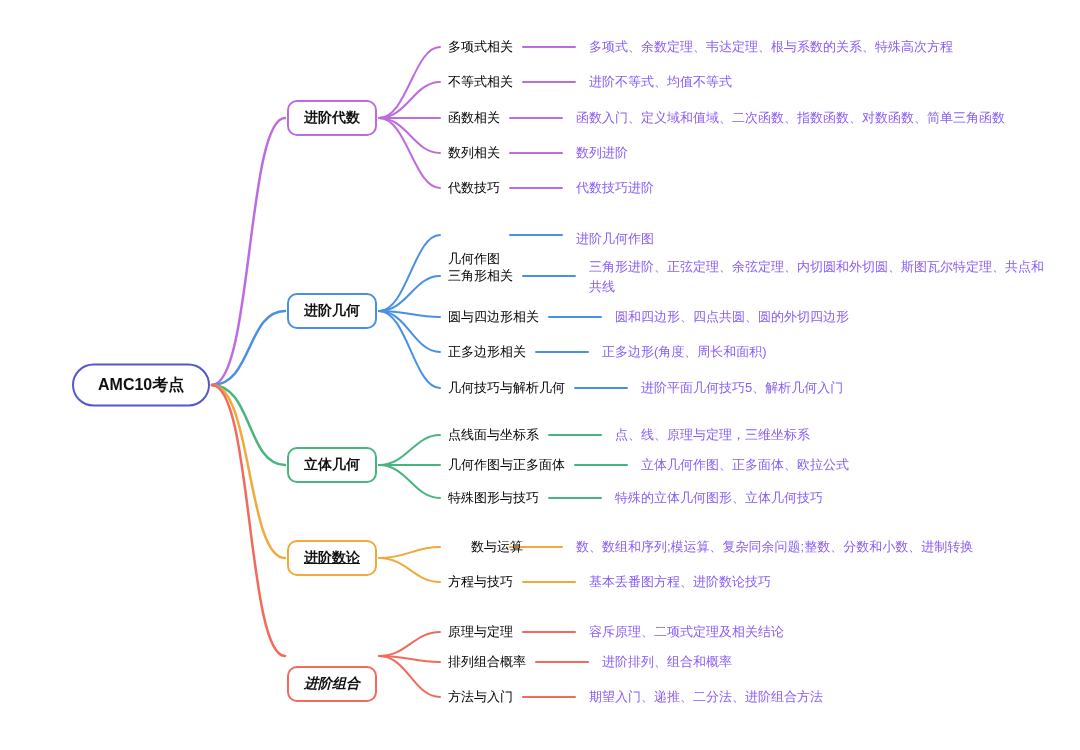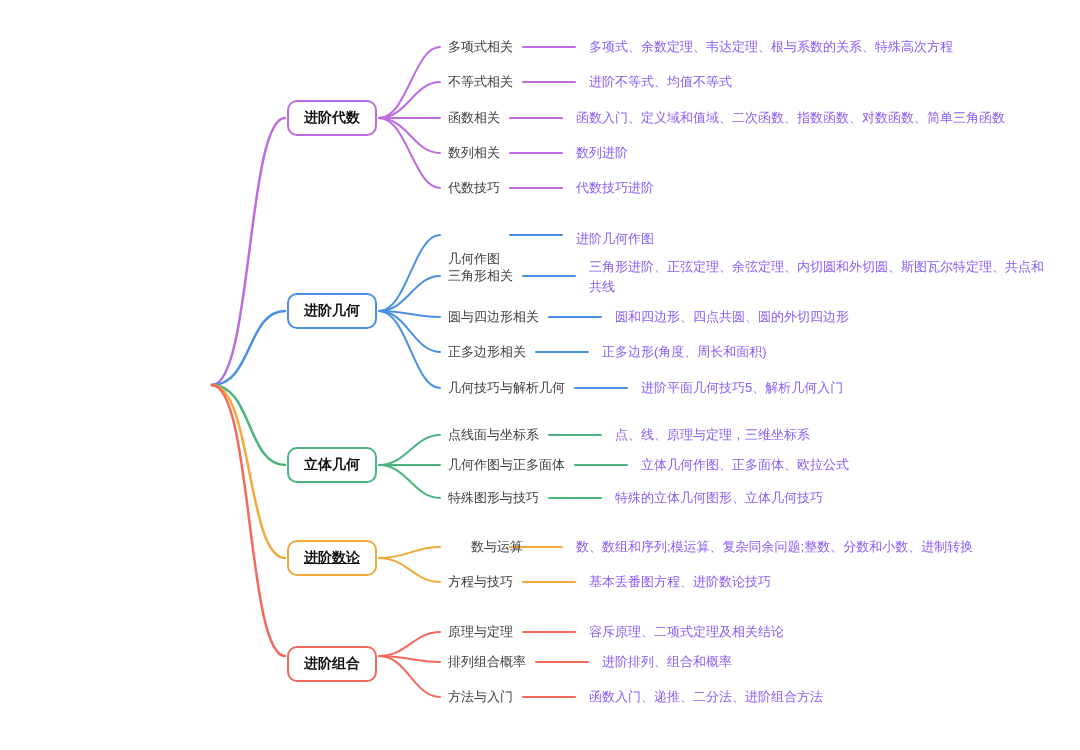--- a/index.html
+++ b/index.html
@@ -45,21 +45,21 @@
     font-size: 14px;
     font-weight: bold;
     color: #111111;
     white-space: nowrap;
     z-index: 3;
   }
   .sub-label {
     position: absolute;
     transform: translateY(-50%);
     font-size: 13px;
-    color: #404040;
+    color: #000000;
     white-space: nowrap;
     z-index: 2;
   }
   .leaf-text {
     position: absolute;
     transform: translateY(-50%);
     font-size: 13px;
     color: #8b5cf6;
     max-width: 462px;
     line-height: 1.5;
@@ -106,20 +106,23 @@
       <path d="M 379 558 C 407 558, 414 582, 440 582" stroke="#f2a93c" stroke-width="2" fill="none" stroke-linecap="round"></path>
       <path d="M 523 582 L 575 582" stroke="#f2a93c" stroke-width="2" fill="none" stroke-linecap="round"></path>
       <path d="M 212 385 C 252 385, 247 656, 285 656" stroke="#f26a5c" stroke-width="2.5" fill="none" stroke-linecap="round"></path>
       <path d="M 379 656 C 407 656, 414 632, 440 632" stroke="#f26a5c" stroke-width="2" fill="none" stroke-linecap="round"></path>
       <path d="M 523 632 L 575 632" stroke="#f26a5c" stroke-width="2" fill="none" stroke-linecap="round"></path>
       <path d="M 379 656 C 407 656, 414 662, 440 662" stroke="#f26a5c" stroke-width="2" fill="none" stroke-linecap="round"></path>
       <path d="M 536 662 L 588 662" stroke="#f26a5c" stroke-width="2" fill="none" stroke-linecap="round"></path>
       <path d="M 379 656 C 407 656, 414 697, 440 697" stroke="#f26a5c" stroke-width="2" fill="none" stroke-linecap="round"></path>
       <path d="M 523 697 L 575 697" stroke="#f26a5c" stroke-width="2" fill="none" stroke-linecap="round"></path>
     </svg>
+  <div id="root-node" class="root-box" style="left: 72px; top: 385px; border-color: rgb(84, 87, 208);">
+    <span>AMC10考点</span>
+  </div>
 
 <div class="branch-box" style="left: 287px; top: 118px; border-color: rgb(189, 108, 224);"><span>进阶代数</span></div>
     <div class="sub-label" style="left: 448px; top: 47px;">多项式相关</div>
     <div class="leaf-text" style="left: 589px; top: 47px;">多项式、余数定理、韦达定理、根与系数的关系、特殊高次方程</div>
     <div class="sub-label" style="left: 448px; top: 82px;">不等式相关</div>
     <div class="leaf-text" style="left: 589px; top: 82px;">进阶不等式、均值不等式</div>
     <div class="sub-label" style="left: 448px; top: 118px;">函数相关</div>
     <div class="leaf-text" style="left: 576px; top: 118px;">函数入门、定义域和值域、二次函数、指数函数、对数函数、简单三角函数</div>
     <div class="sub-label" style="left: 448px; top: 153px;">数列相关</div>
     <div class="leaf-text" style="left: 576px; top: 153px;">数列进阶</div>
@@ -141,20 +144,20 @@
     <div class="leaf-text" style="left: 615px; top: 435px;">点、线、原理与定理，三维坐标系</div>
     <div class="sub-label" style="left: 448px; top: 465px;">几何作图与正多面体</div>
     <div class="leaf-text" style="left: 641px; top: 465px;">立体几何作图、正多面体、欧拉公式</div>
     <div class="sub-label" style="left: 448px; top: 498px;">特殊图形与技巧</div>
     <div class="leaf-text" style="left: 615px; top: 498px;">特殊的立体几何图形、立体几何技巧</div>
     <div class="branch-box" style="left: 287px; top: 558px; border-color: rgb(242, 169, 60); text-decoration: underline;"><span>进阶数论</span></div>
     <div class="sub-label" style="left: 471px; top: 547px;">数与运算</div>
     <div class="leaf-text" style="left: 576px; top: 547px;">数、数组和序列;模运算、复杂同余问题;整数、分数和小数、进制转换</div>
     <div class="sub-label" style="left: 448px; top: 582px;">方程与技巧</div>
     <div class="leaf-text" style="left: 589px; top: 582px;">基本丢番图方程、进阶数论技巧</div>
-    <div class="branch-box" style="left: 287px; top: 664px; border-color: rgb(242, 106, 92);"><span>进阶组合</span></div>
+    <div class="branch-box" style="left: 287px; top: 684px; border-color: rgb(242, 106, 92); font-style: italic;"><span>进阶组合</span></div>
     <div class="sub-label" style="left: 448px; top: 632px;">原理与定理</div>
     <div class="leaf-text" style="left: 589px; top: 632px;">容斥原理、二项式定理及相关结论</div>
     <div class="sub-label" style="left: 448px; top: 662px;">排列组合概率</div>
     <div class="leaf-text" style="left: 602px; top: 662px;">进阶排列、组合和概率</div>
     <div class="sub-label" style="left: 448px; top: 697px;">方法与入门</div>
-    <div class="leaf-text" style="left: 589px; top: 697px;">函数入门、递推、二分法、进阶组合方法</div>
+    <div class="leaf-text" style="left: 589px; top: 697px;">期望入门、递推、二分法、进阶组合方法</div>
   </div>
 
 </body></html>

